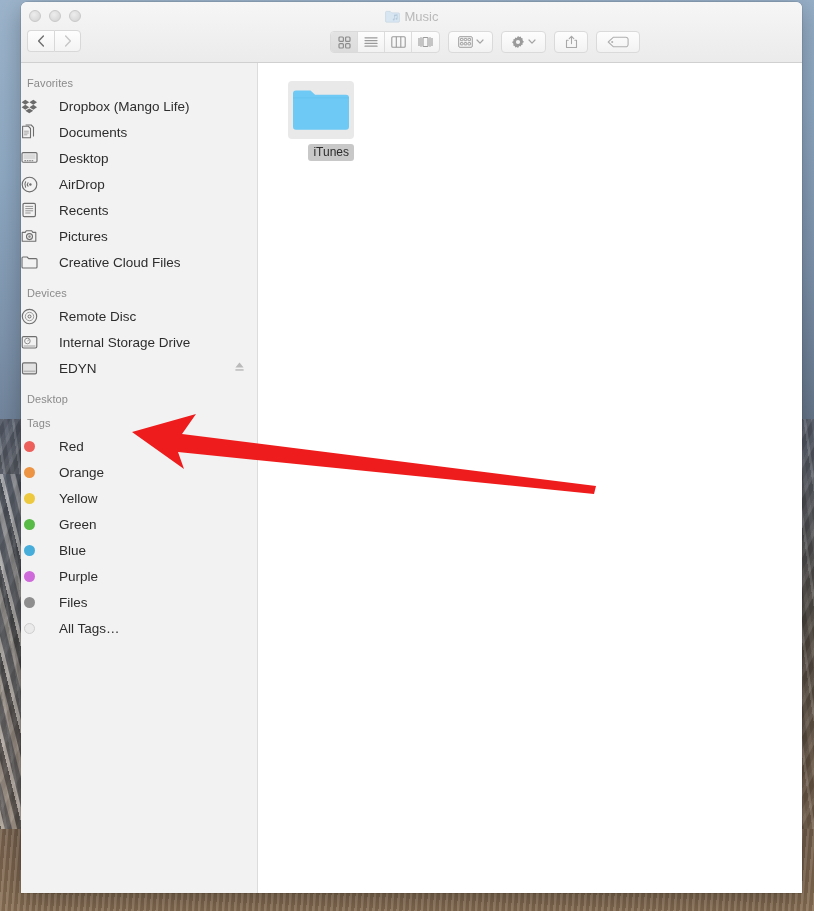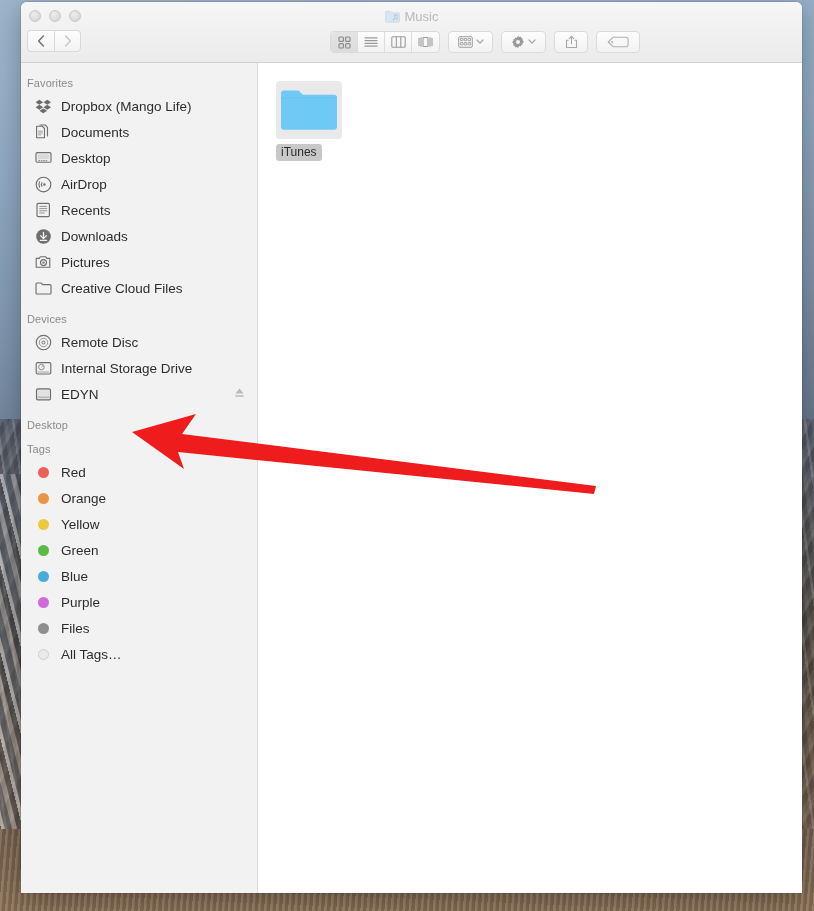--- a/index.html
+++ b/index.html
@@ -129,32 +129,32 @@
     border-right: 1px solid #dcdcdc;
     padding-top: 8px;
     overflow: hidden;
   }
   .sb-header {
     font-size: 11px; color: #8a8a8a; font-weight: 400;
     padding: 6px 0 4px 6px; letter-spacing: 0.1px;
   }
   .sb-item {
     display: flex; align-items: center;
-    height: 26px; padding-left: 14px; gap: 9px;
+    height: 26px; gap: 21px;
   }
   .sb-icon { width: 17px; height: 17px; flex: none; display: flex; align-items: center; justify-content: center; }
   .sb-label { font-size: 13.5px; color: #2d2d2d; white-space: nowrap; }
   .sb-eject { margin-left: auto; margin-right: 12px; opacity: 0.55; }
   .tag-dot { width: 11px; height: 11px; border-radius: 50%; flex: none; }
   .tag-dot.hollow { background: #eaeaea; border: 1px solid #cfcfcf; }
 
   #content-area { flex: 1; background: #ffffff; position: relative; padding: 12px 0 0 18px; }
 
   .file-item {
-    width: 78px; display: flex; flex-direction: column; align-items: flex-start;
+    width: 78px; display: flex; flex-direction: column; align-items: flex-end;
     padding-top: 6px;
   }
   .file-icon-wrap {
     width: 66px; height: 58px;
     display: flex; align-items: center; justify-content: center;
     border-radius: 4px;
     background: #e9e9e9;
   }
   .file-label {
     margin-top: 5px;
@@ -372,29 +372,20 @@
               <line x1="4.3" y1="6.6" x2="12.1" y2="6.6"></line>
               <line x1="4.3" y1="8.8" x2="12.1" y2="8.8"></line>
               <line x1="4.3" y1="11.0" x2="9.6" y2="11.0"></line>
             </g>
           </svg>
         </span>
         <span class="sb-label">Recents</span>
       </div>
 
 
-      <div class="sb-item">
-        <span class="sb-icon">
-          <svg width="17" height="17" viewBox="0 0 17 17">
-            <circle cx="8.5" cy="8.5" r="7.3" fill="#6e6e6e"></circle>
-            <path d="M8.5 4.3v6.0M5.6 7.6l2.9 3.0 2.9-3.0M5.4 12.4h6.2" fill="none" stroke="#f2f2f2" stroke-width="1.3" stroke-linecap="round" stroke-linejoin="round"></path>
-          </svg>
-        </span>
-        <span class="sb-label">Downloads</span>
-      </div>
 
       <div class="sb-item">
         <span class="sb-icon">
           <svg width="17" height="14" viewBox="0 0 17 14">
             <path d="M1.2 3.4h3l1.1-1.6h5.4l1.1 1.6h3v8.8H1.2z" fill="none" stroke="#6e6e6e" stroke-width="1.1" stroke-linejoin="round"></path>
             <circle cx="8.5" cy="7.6" r="3.0" fill="none" stroke="#6e6e6e" stroke-width="1.1"></circle>
             <circle cx="8.5" cy="7.6" r="1.3" fill="#8e8e8e"></circle>
           </svg>
         </span>
         <span class="sb-label">Pictures</span>

